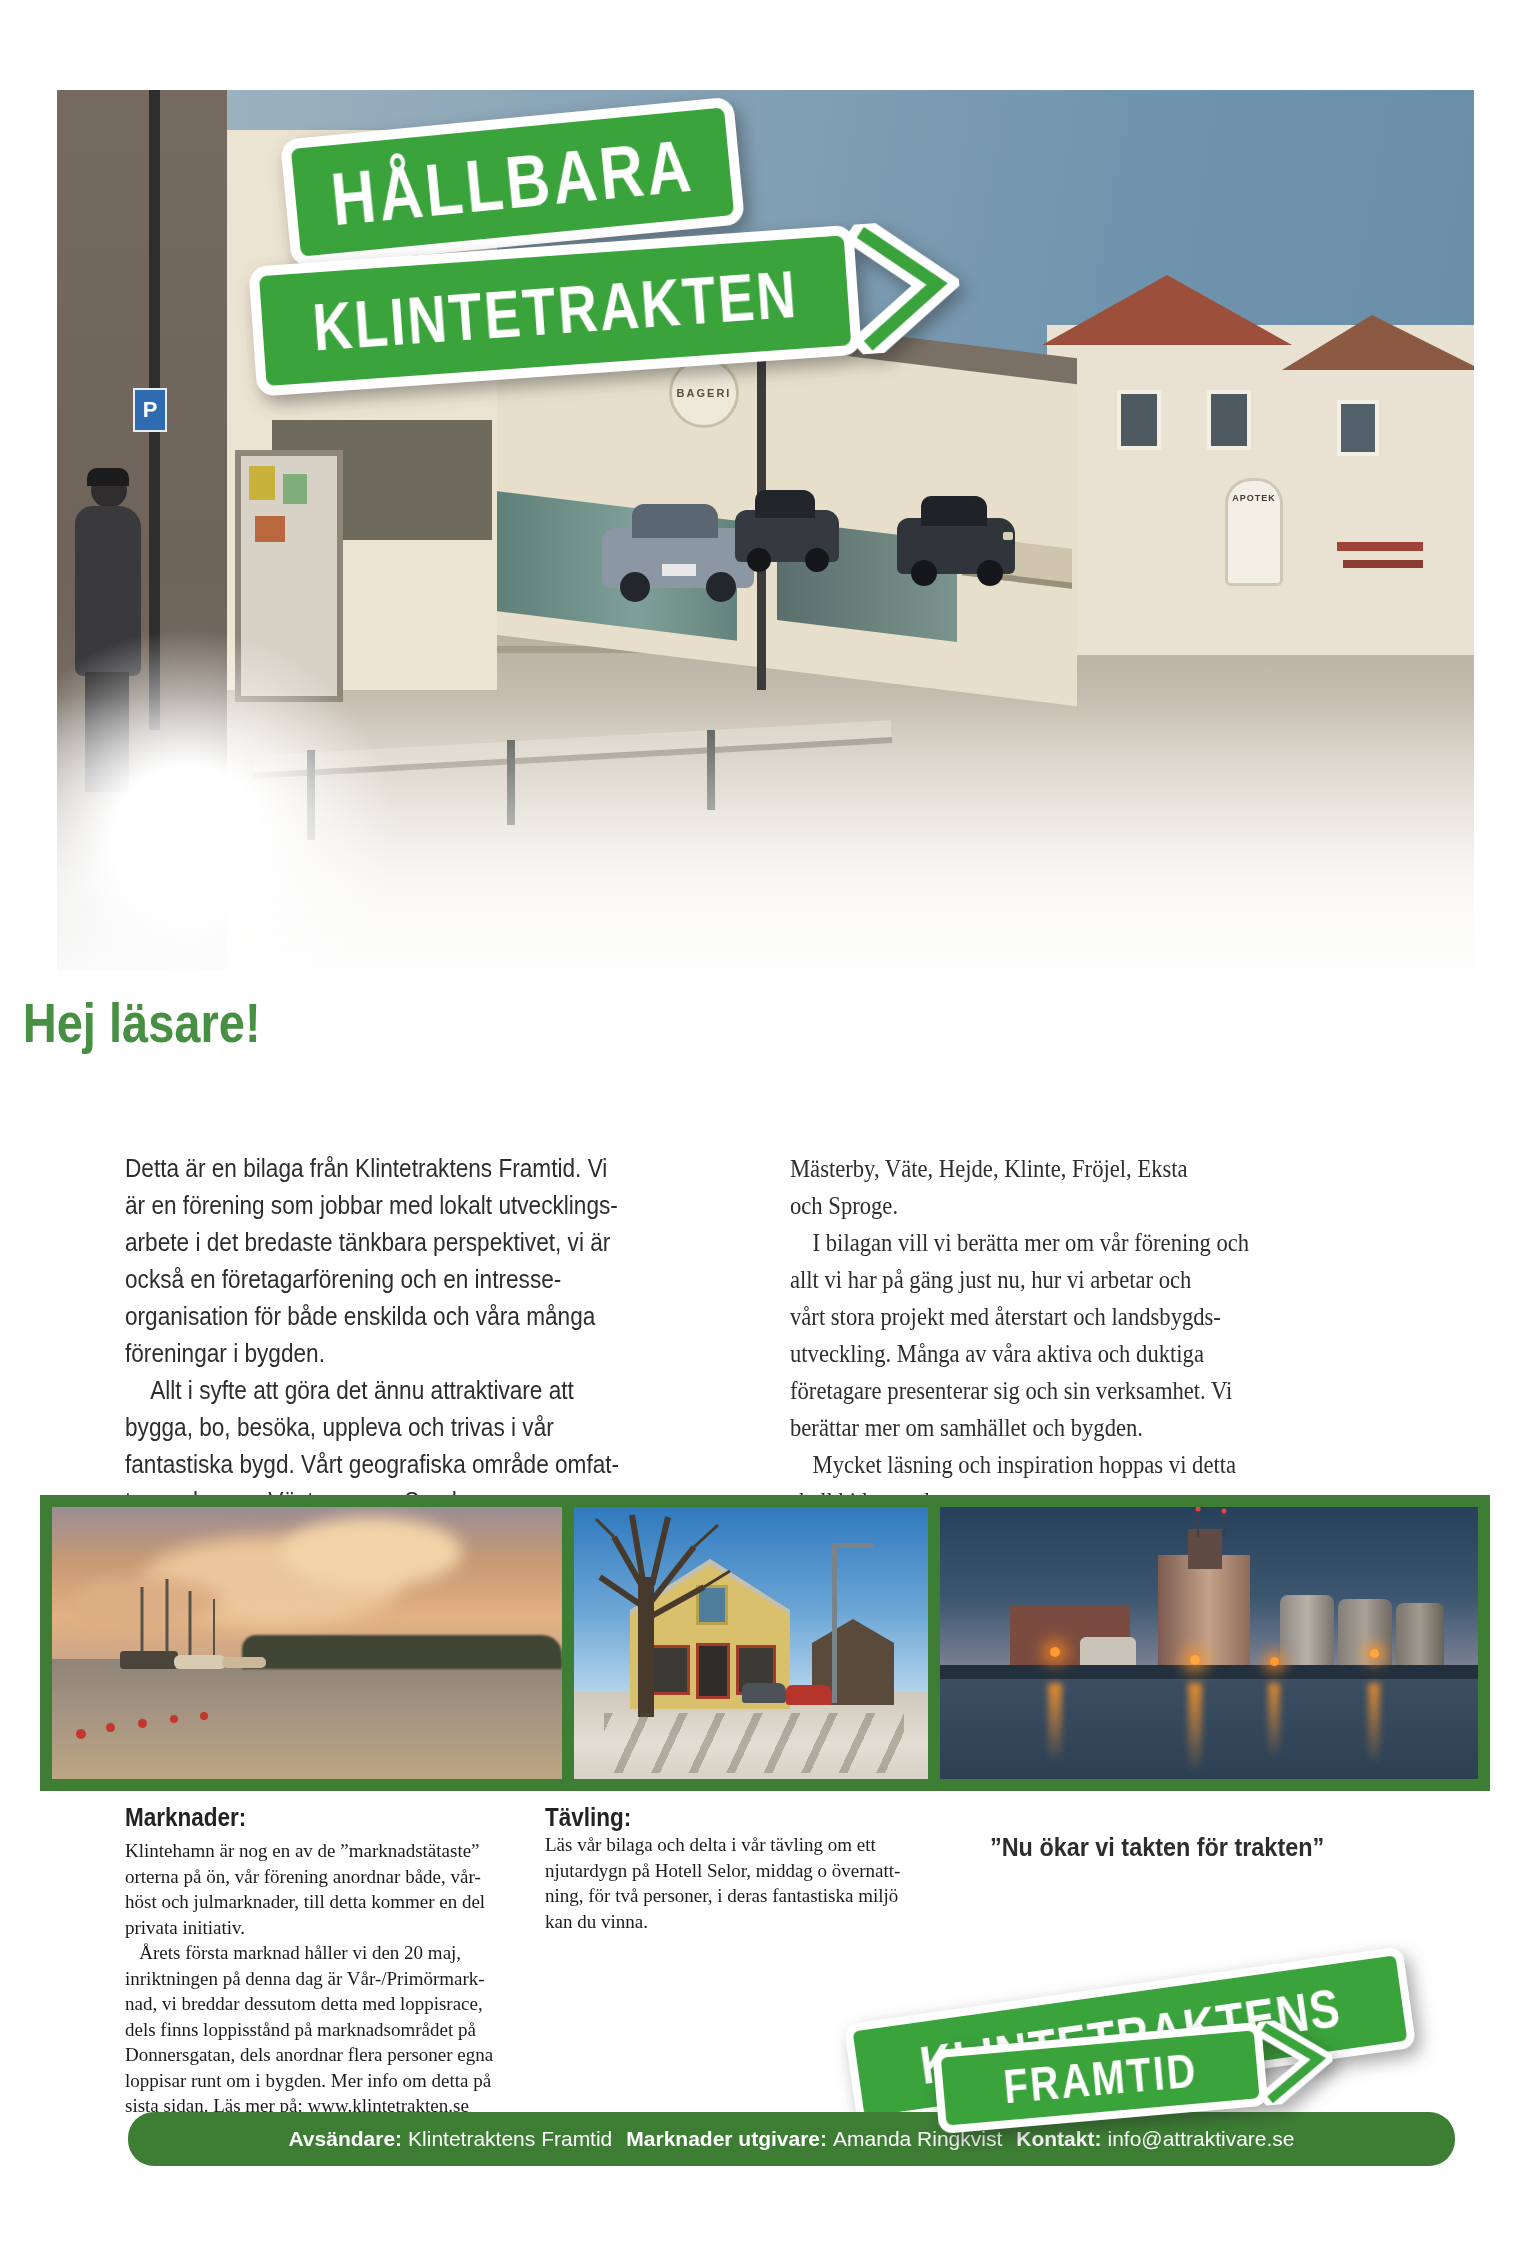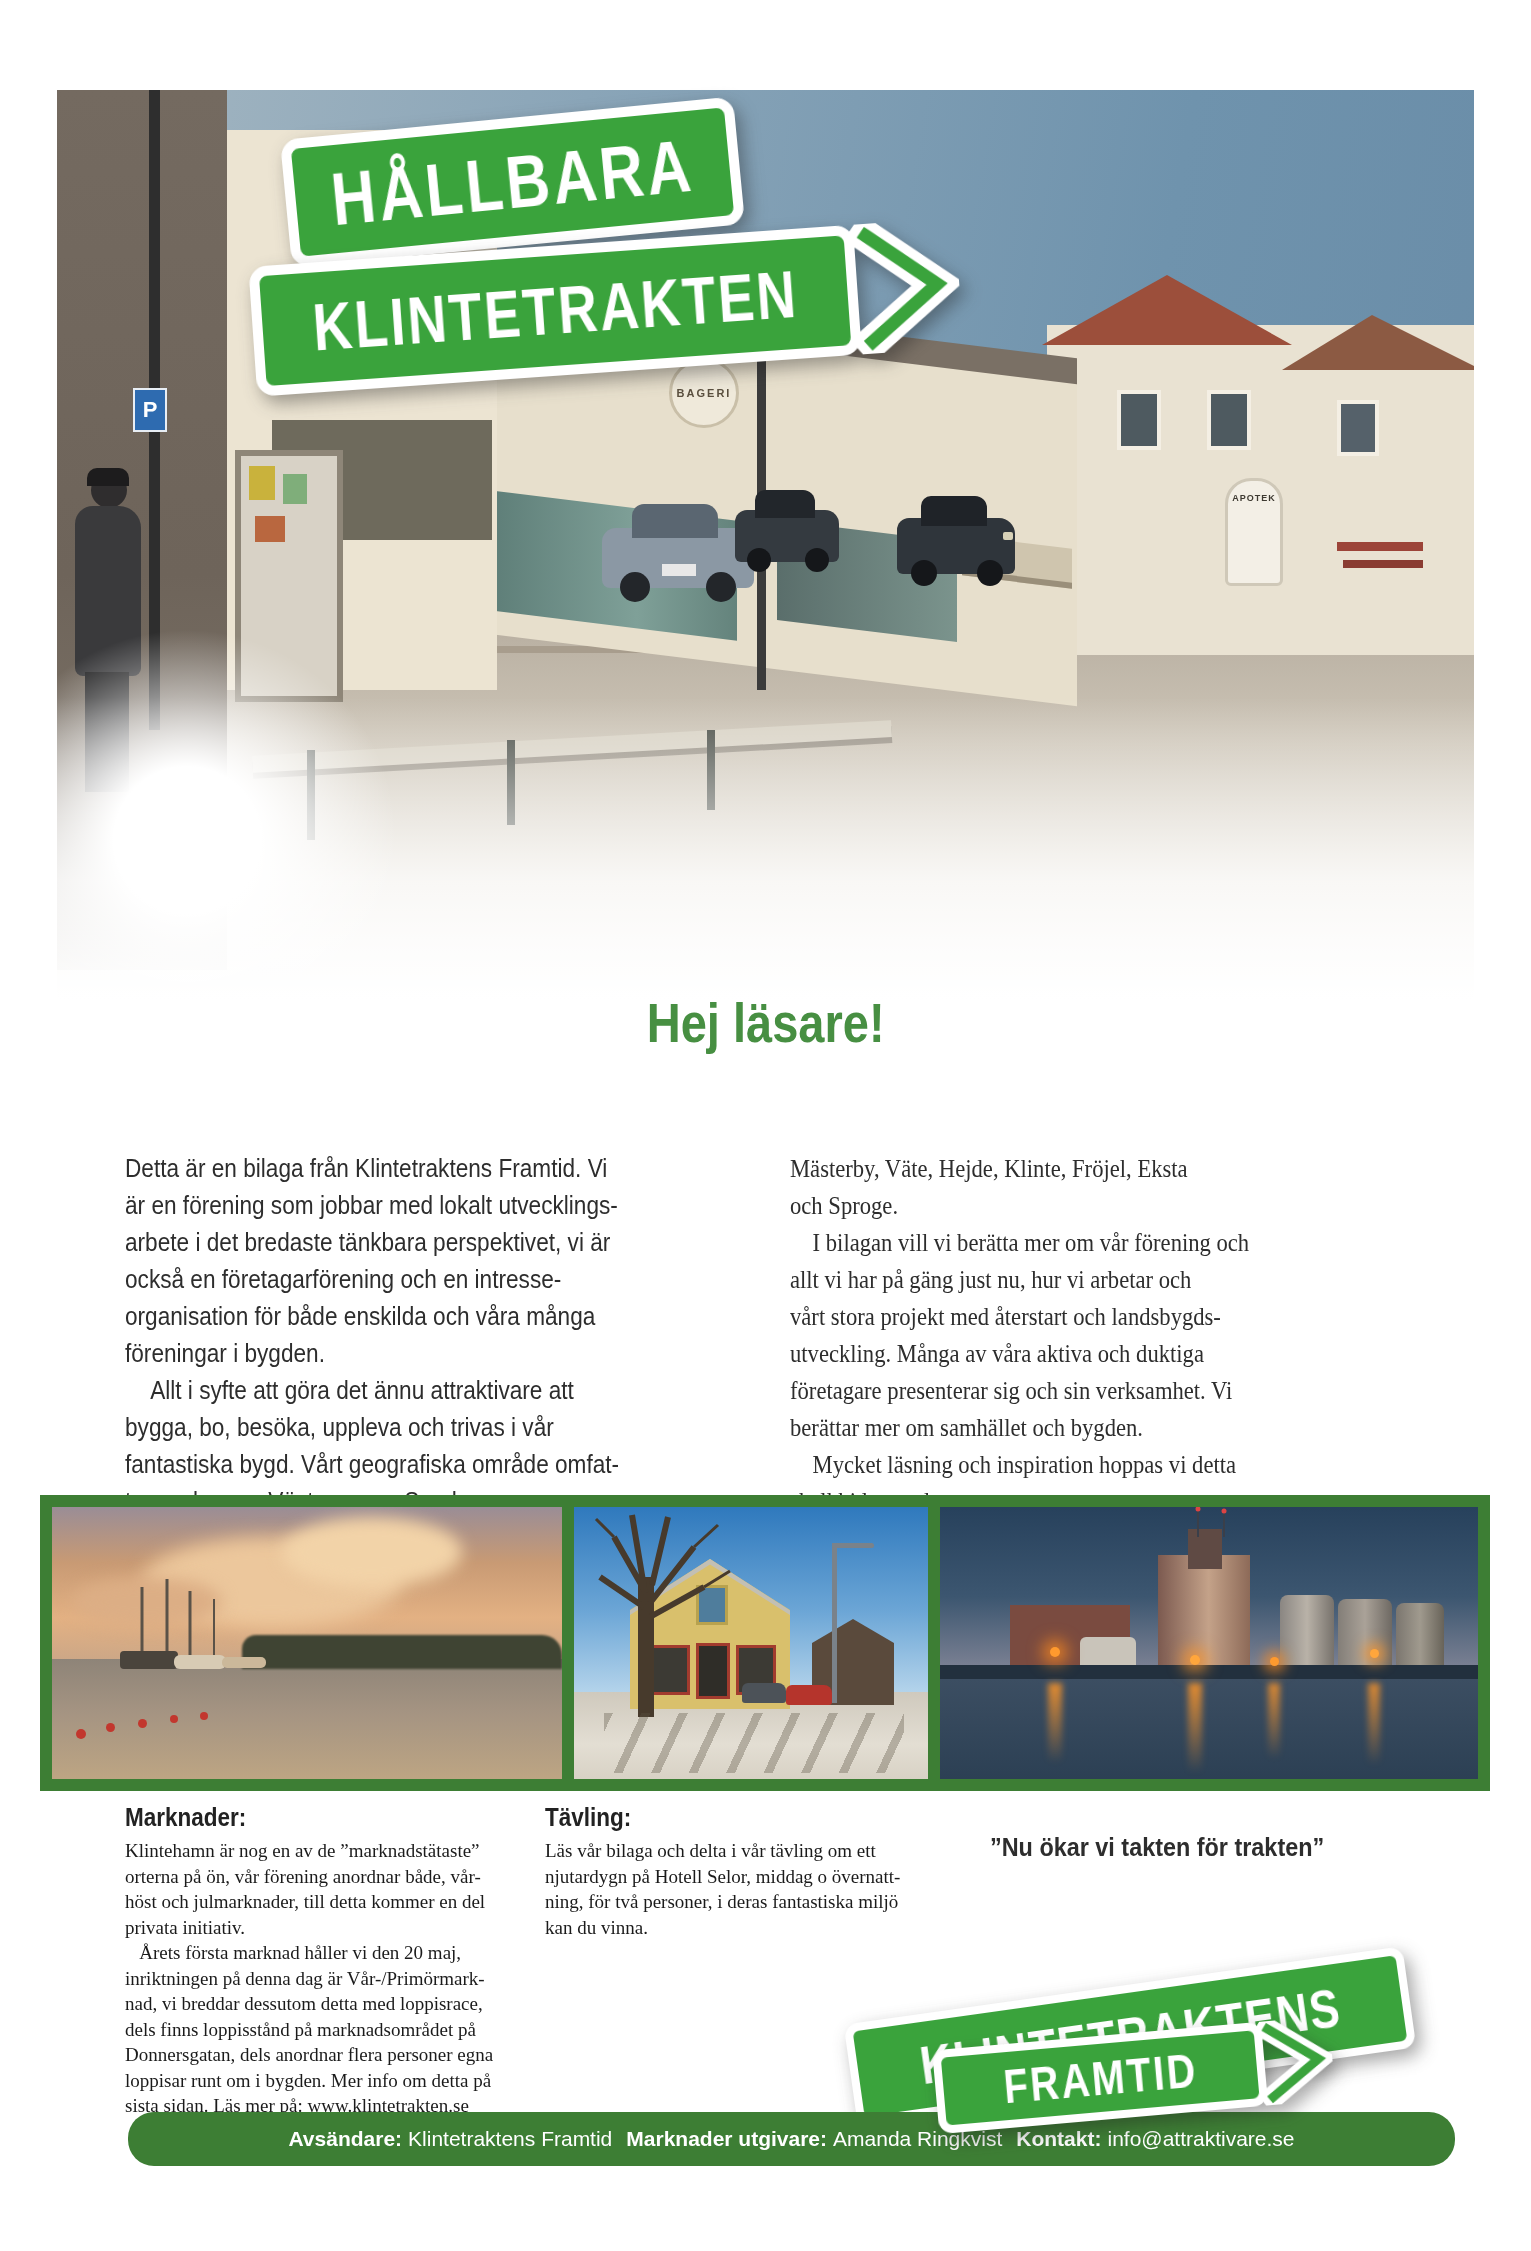--- a/index.html
+++ b/index.html
@@ -15,21 +15,21 @@
         background:radial-gradient(closest-side,#ffffff 35%,rgba(255,255,255,0) 100%);}
 
   
   .sign-row{display:flex;align-items:stretch;filter:drop-shadow(5px 8px 9px rgba(30,30,30,.40));}
   .plate{background:#3aa33c;border:10px solid #ffffff;border-radius:18px;box-sizing:border-box;
          display:flex;align-items:center;justify-content:center;width:100%;}
   .plate .txt{color:#ffffff;font-weight:bold;white-space:nowrap;display:inline-block;transform:scaleX(.82);}
   .chev{margin-left:-4px;flex:none;}
 
   
-  .hej{left:0;top:990px;width:1531px;text-align:center;color:#478f42;font-size:56px;font-weight:bold;}
+  .hej{left:0;top:990px;width:1531px;text-align:left;color:#478f42;font-size:56px;font-weight:bold;}
   .hej span{display:inline-block;transform:scaleX(.84);}
   .bodycol{color:#2d2d2d;font-size:26px;line-height:37px;white-space:pre-wrap;}
   .bodycol .inner{display:block;transform:scaleX(.87);transform-origin:0 0;width:115%;}
 
   
   .band{left:40px;top:1495px;width:1450px;height:296px;background:#3d7e34;}
   .bphoto{top:12px;height:272px;overflow:hidden;position:absolute;}
 
   
   .colhead{font-size:25px;font-weight:bold;color:#222222;transform:scaleX(.9);transform-origin:0 0;white-space:nowrap;}
@@ -266,21 +266,21 @@
 inriktningen på denna dag är Vår-/Primörmark-
 nad, vi breddar dessutom detta med loppisrace,
 dels finns loppisstånd på marknadsområdet på
 Donnersgatan, dels anordnar flera personer egna
 loppisar runt om i bygden. Mer info om detta på
 sista sidan. Läs mer på: www.klintetrakten.se</div>
   </div>
 
   <div class="abs" style="left:545px;top:1803px;width:404px;">
     <div class="colhead">Tävling:</div>
-    <div class="serif" style="margin-top:6px;">Läs vår bilaga och delta i vår tävling om ett
+    <div class="serif" style="">Läs vår bilaga och delta i vår tävling om ett
 njutardygn på Hotell Selor, middag o övernatt-
 ning, för två personer, i deras fantastiska miljö
 kan du vinna.</div>
   </div>
 
   <div class="abs quote" style="left:990px;top:1832px;">”Nu ökar vi takten för trakten”</div>
 
   <div class="abs sign-row" style="left:848px;top:1985px;width:564px;height:102px;transform:rotate(-8deg);">
     <div class="plate" style="border-width:8px;border-radius:14px;">
       <span class="txt" style="font-size:54px;letter-spacing:2px;">KLINTETRAKTENS</span>

